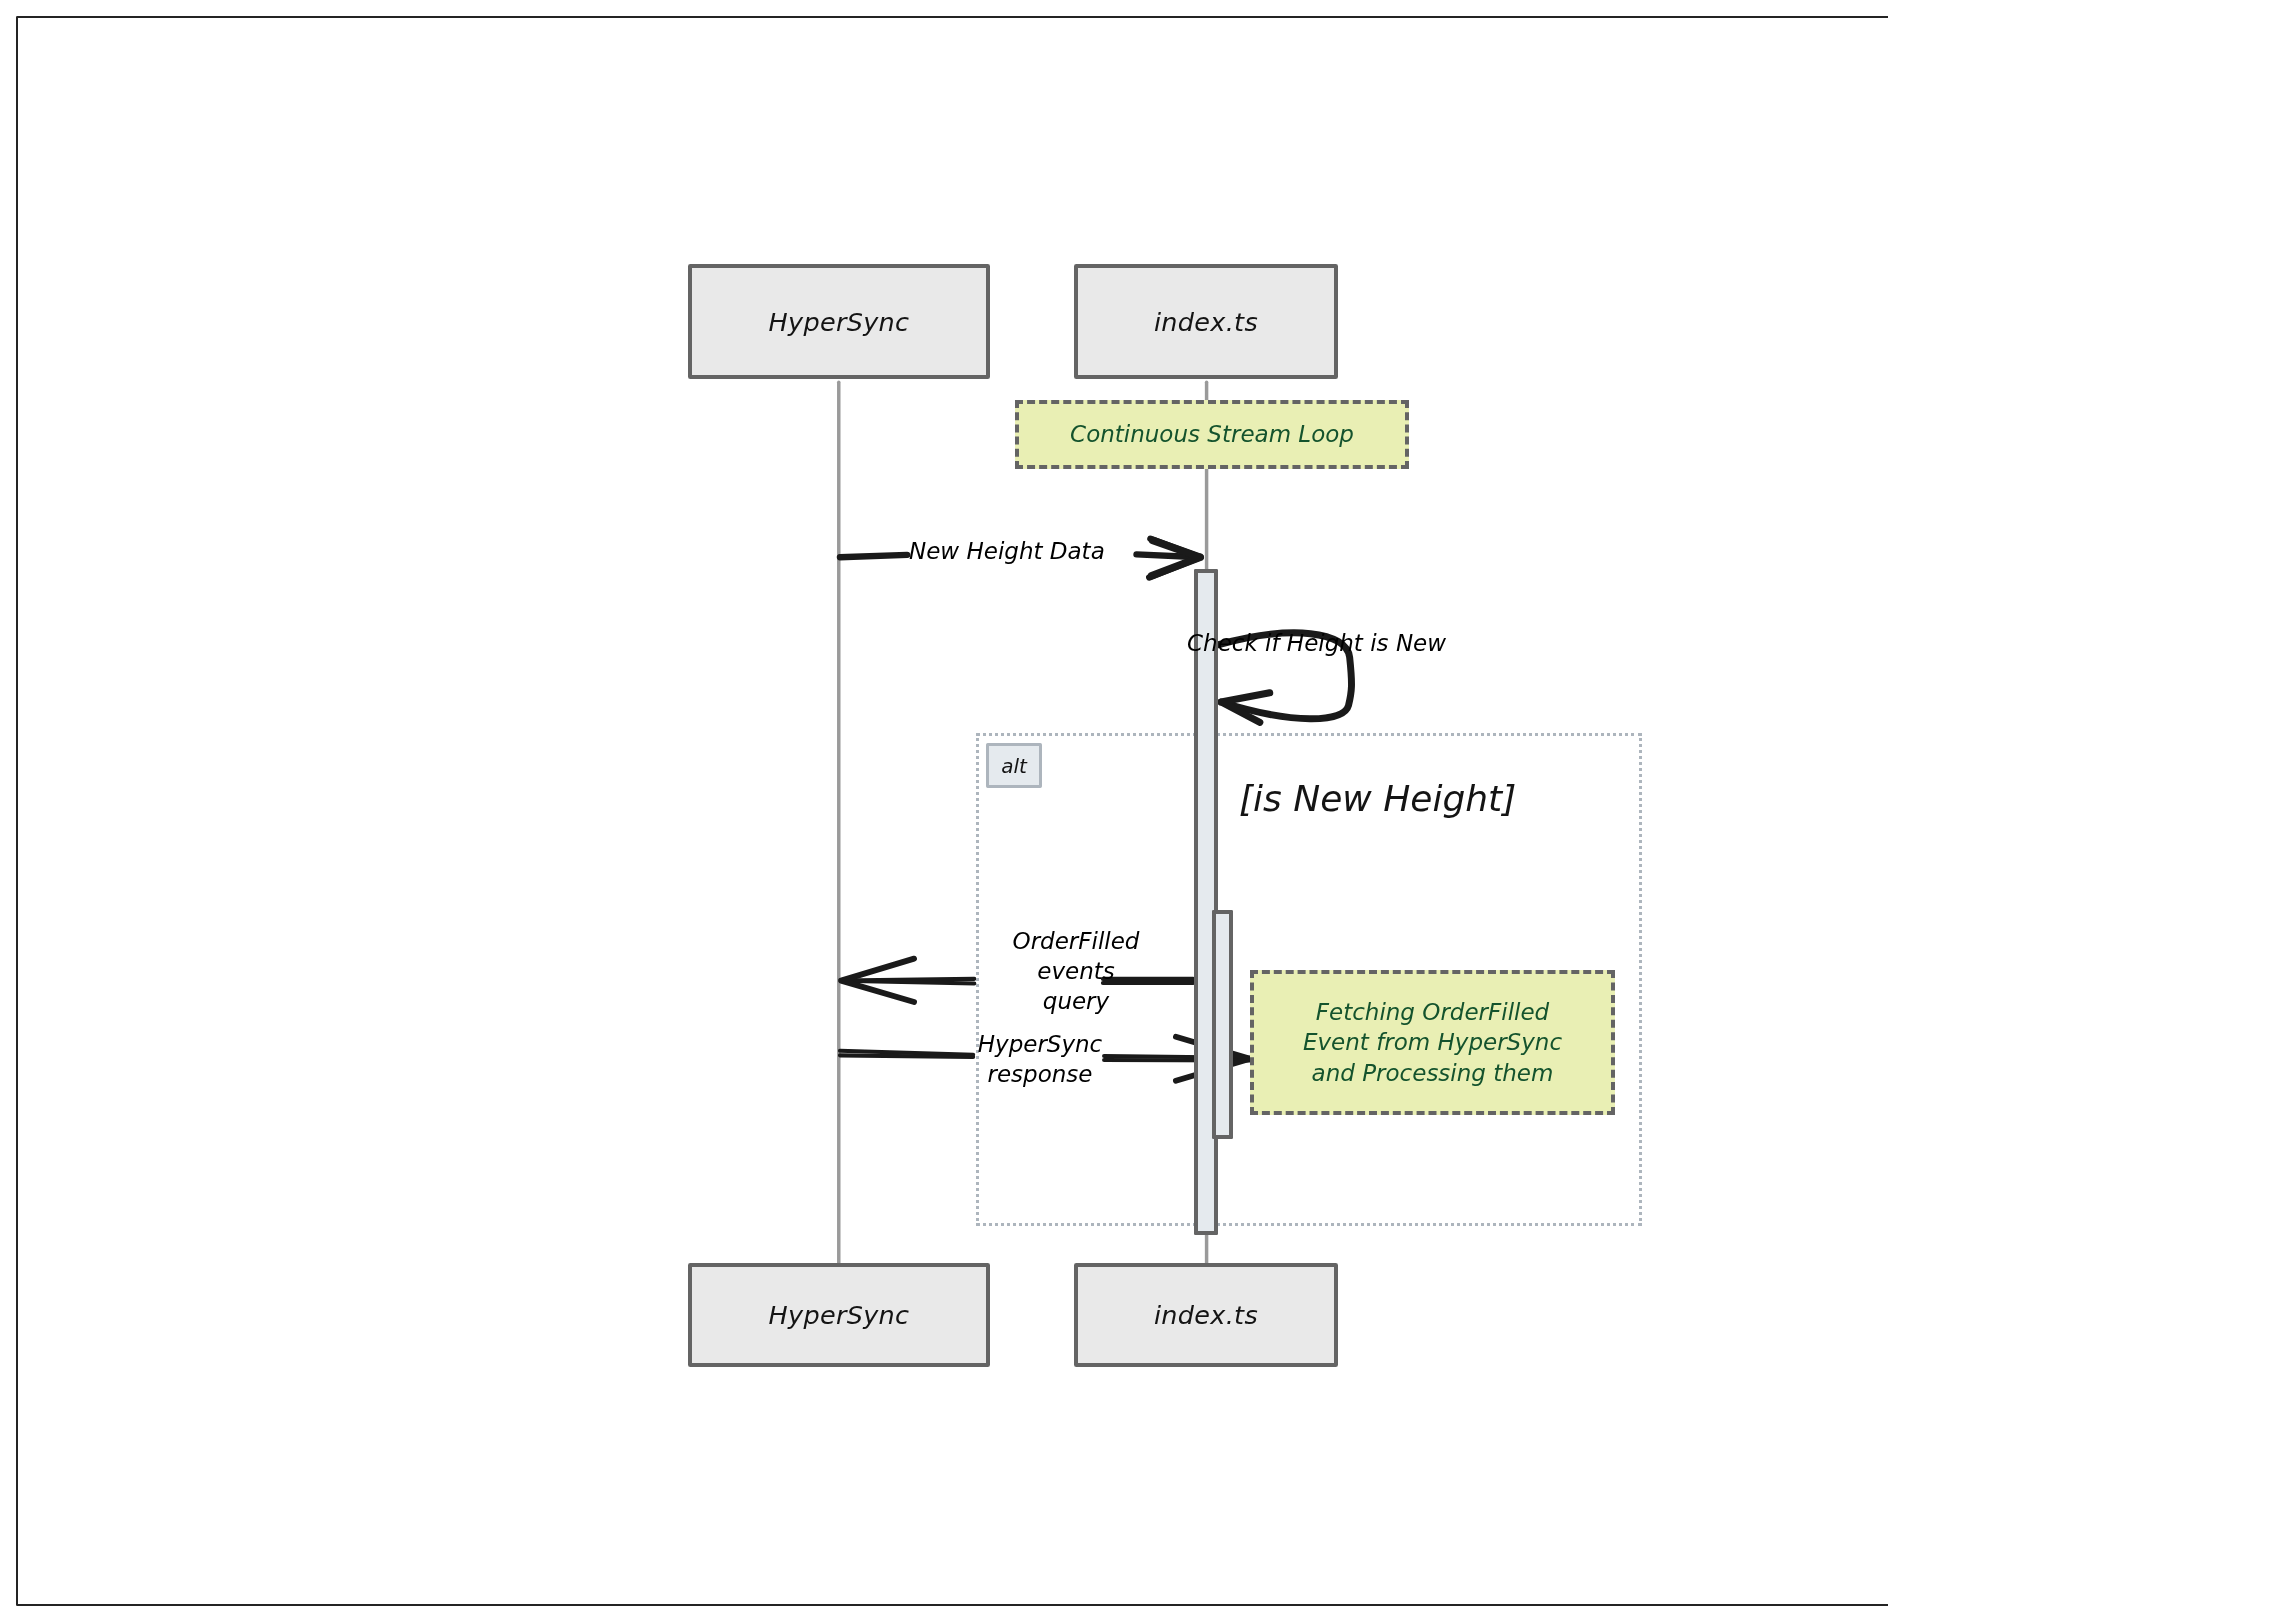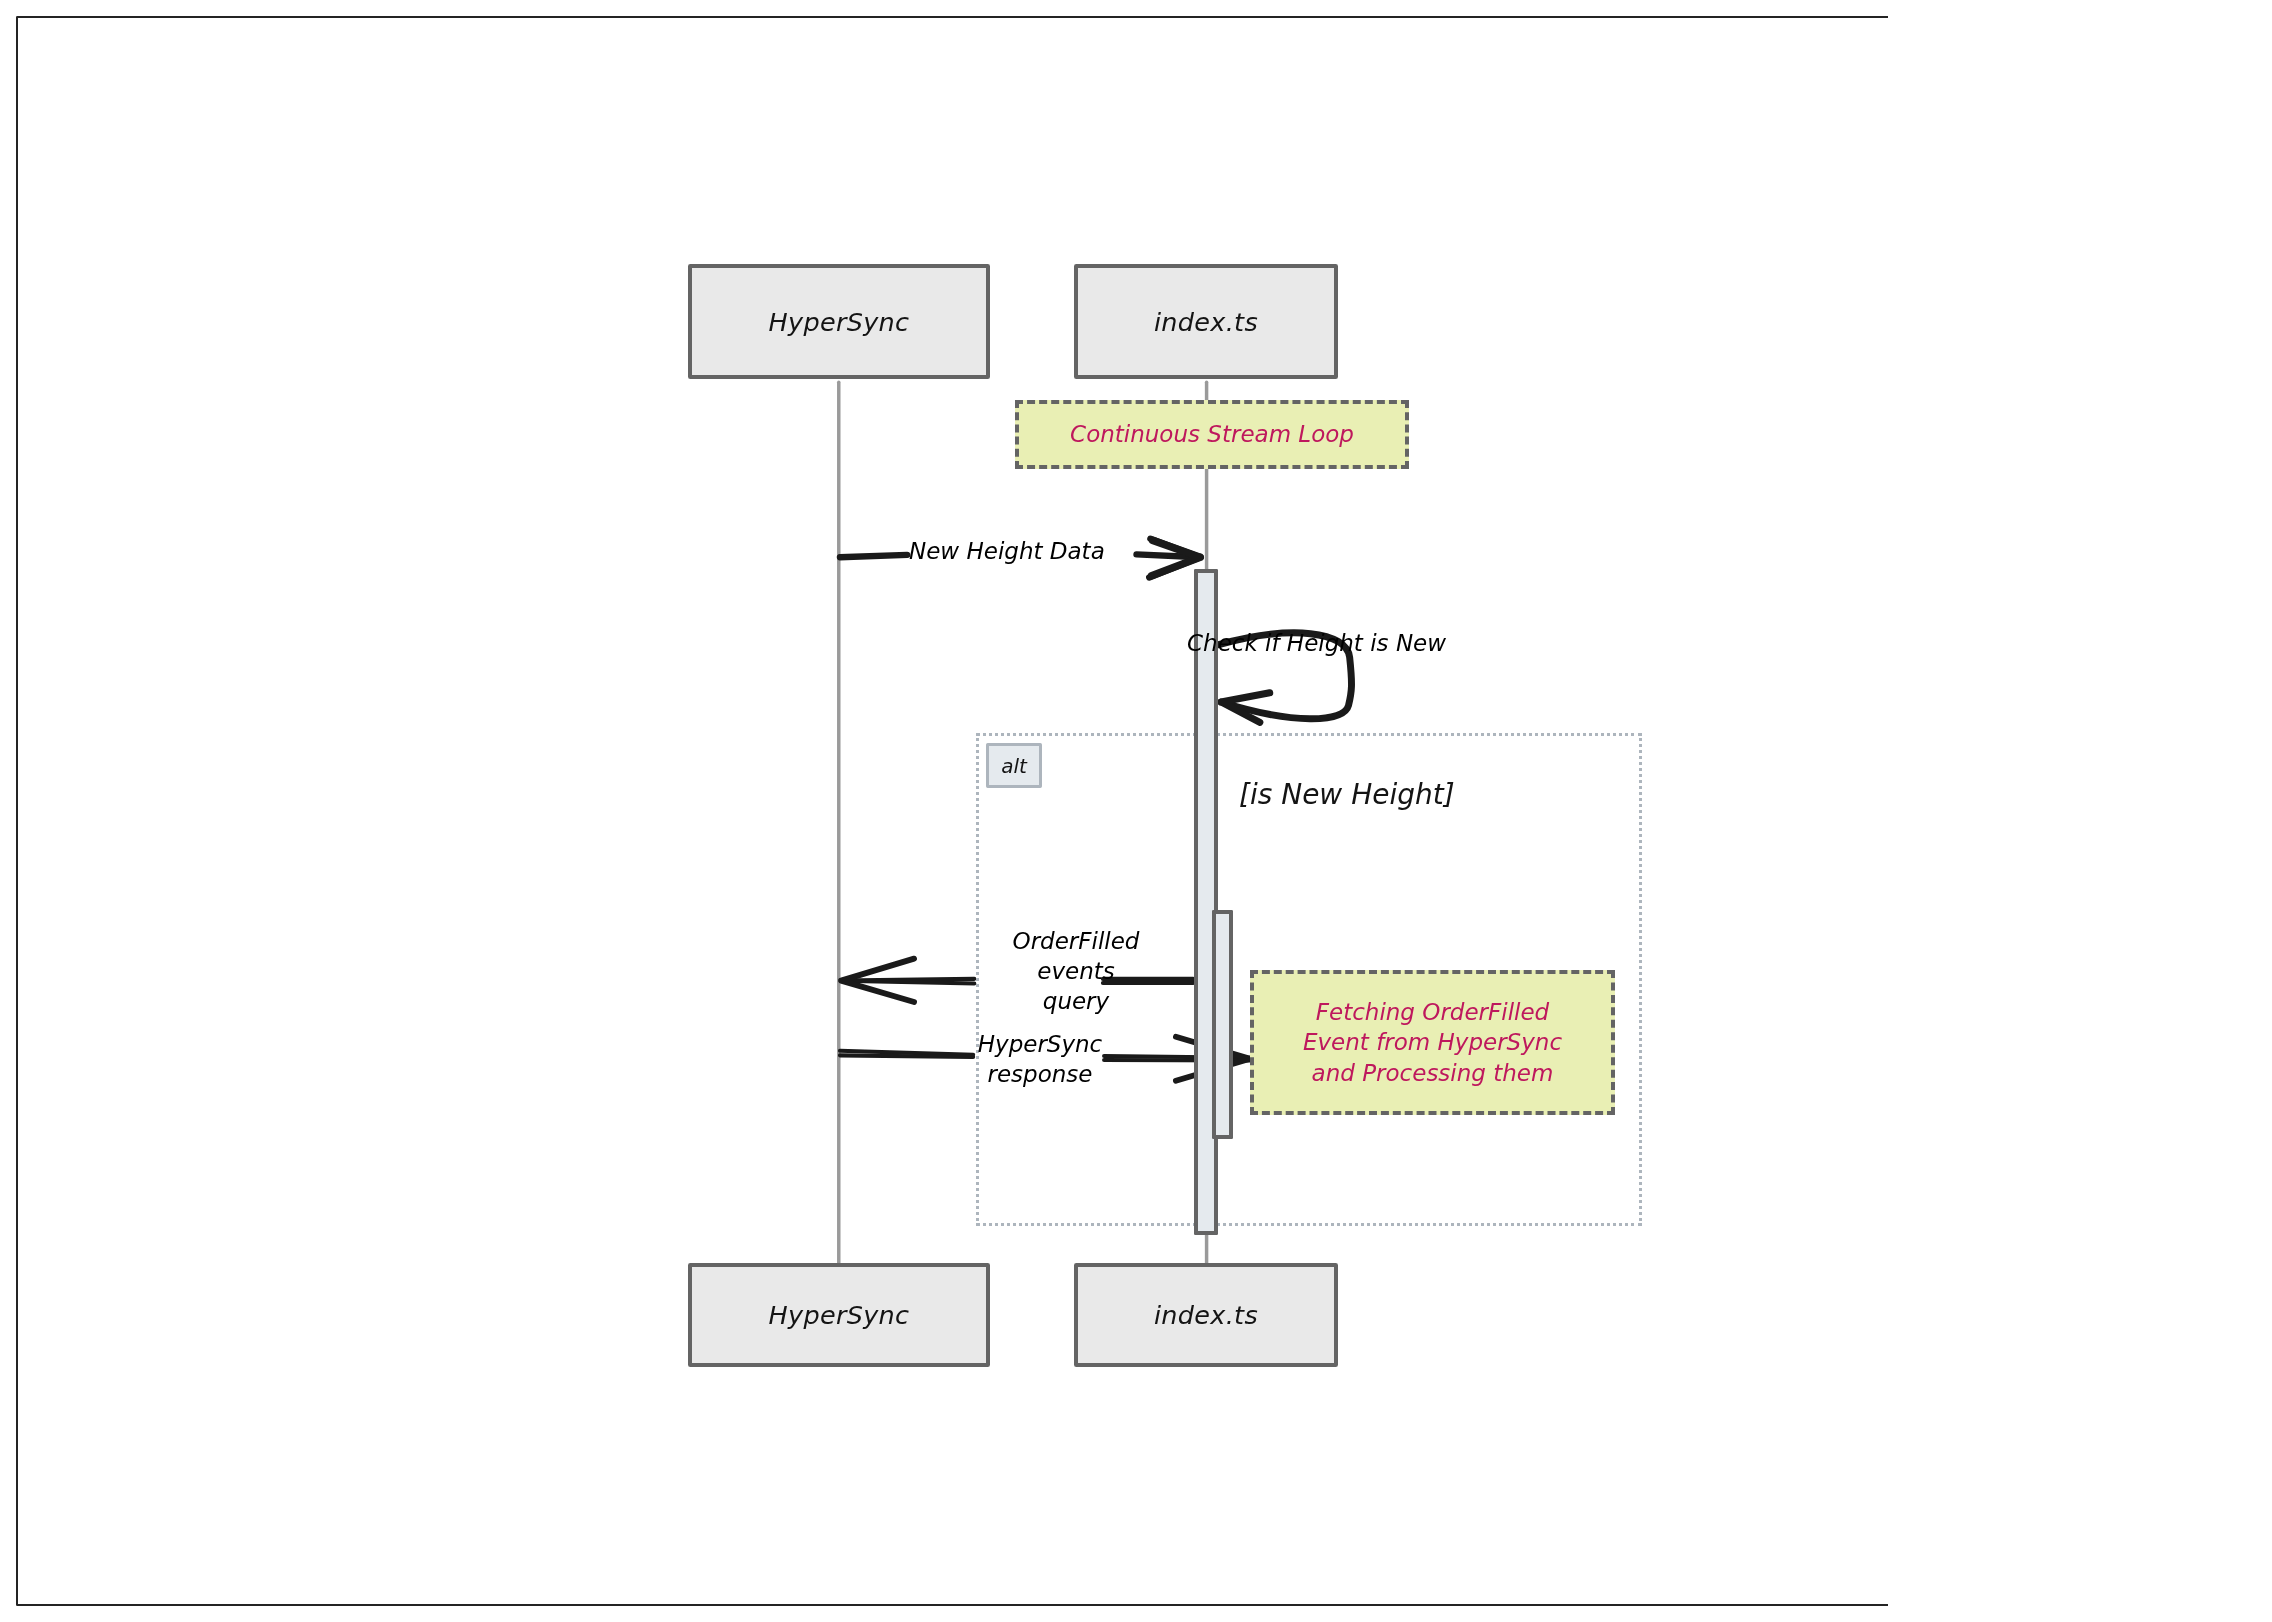--- a/index.html
+++ b/index.html
@@ -74,21 +74,21 @@
     box-sizing: border-box;
     display: flex;
     align-items: center;
     justify-content: center;
     text-align: center;
   }
   .note .ntext {
     font-family: "DejaVu Sans", sans-serif;
     font-size: 23px;
     line-height: 1.32;
-    color: #be185d;
+    color: #14532d;
     white-space: pre-line;
   }
 
   
   #alt-frame {
     position: absolute;
     border: 3.5px dotted #adb5bd;
     box-sizing: border-box;
   }
   #alt-tag {
@@ -102,21 +102,21 @@
     border-radius: 1.7px;
   }
   #alt-tag span {
     font-family: "DejaVu Sans", sans-serif;
     font-size: 20px;
     color: #141414;
   }
   #alt-condition {
     position: absolute;
     font-family: "DejaVu Sans", sans-serif;
-    font-size: 28px;
+    font-size: 36px;
     color: #141414;
     white-space: nowrap;
   }
 
   
   .msg-label {
     position: absolute;
     font-family: "DejaVu Sans", sans-serif;
     font-size: 23px;
     color: #000000;

